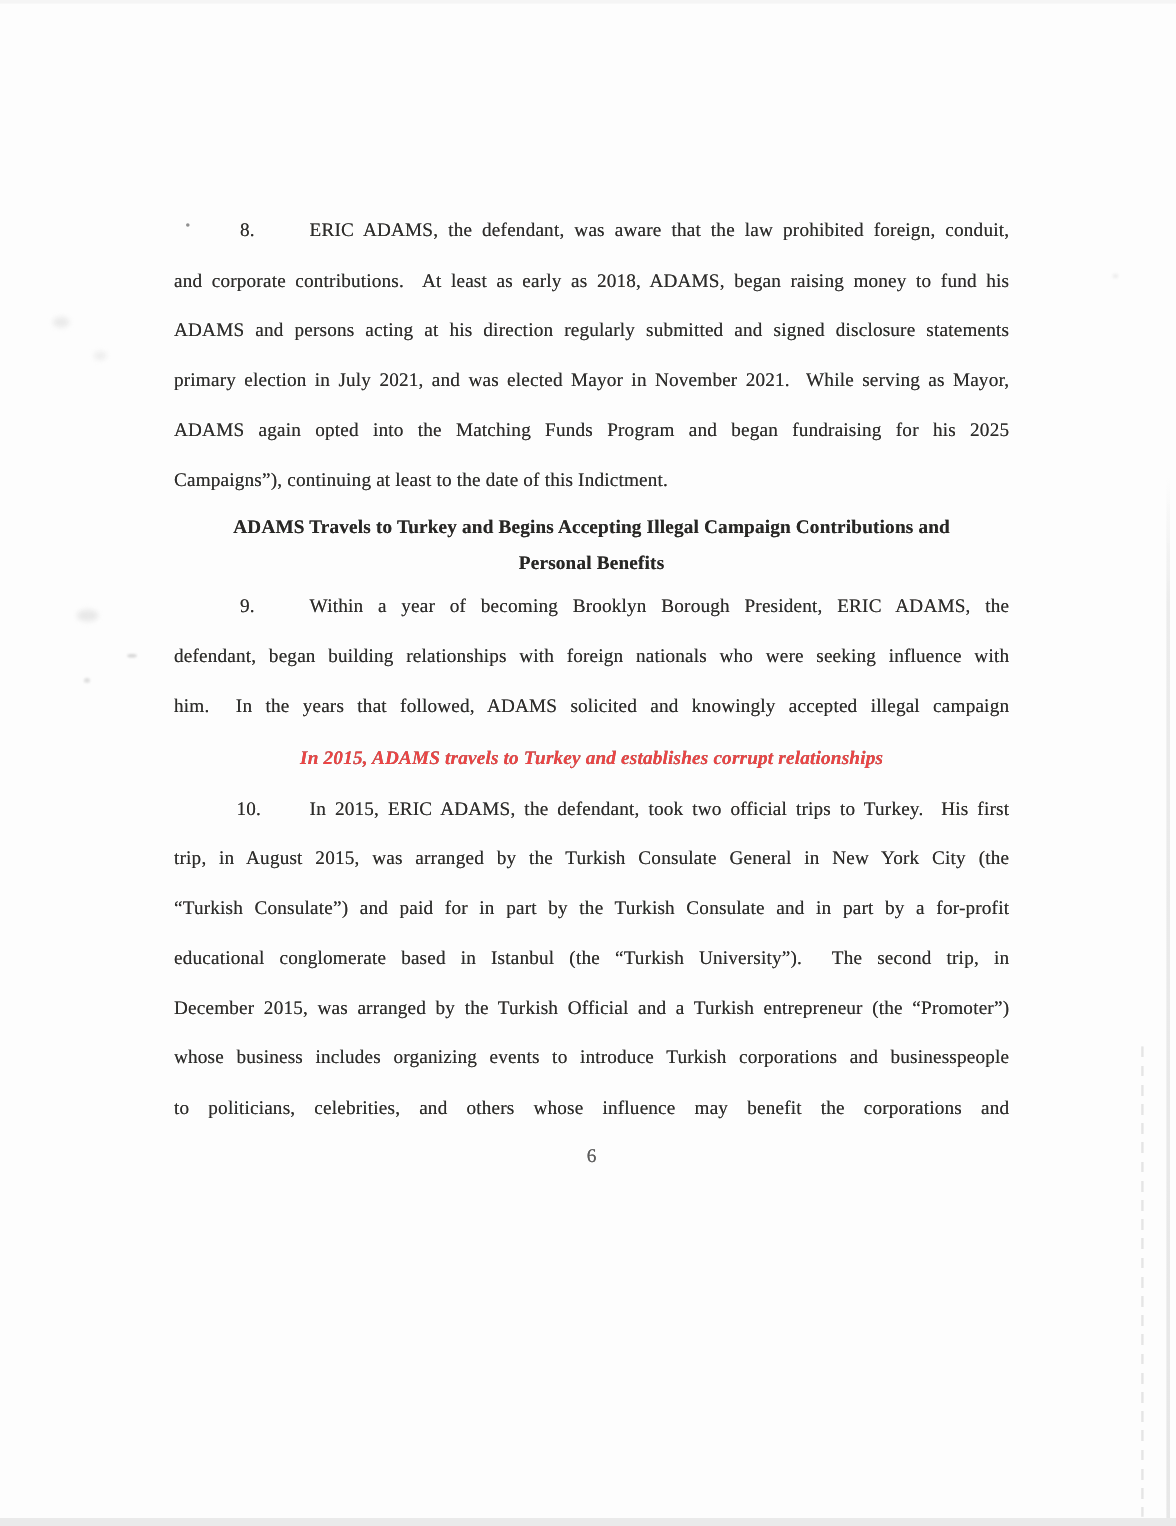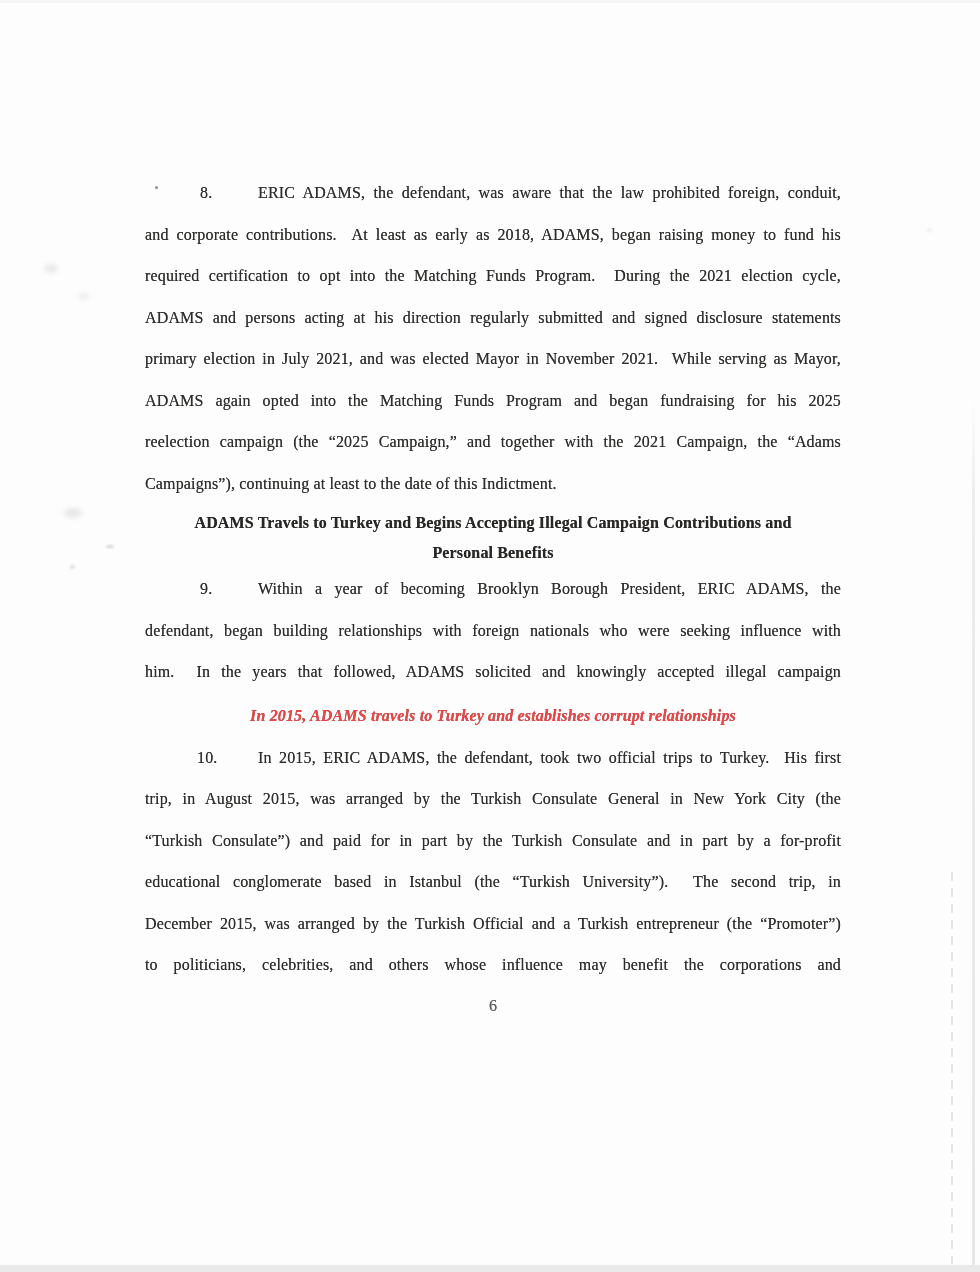--- a/index.html
+++ b/index.html
@@ -94,25 +94,23 @@
   <div class="smudge sm-4"></div>
   <div class="smudge sm-5"></div>
   <div class="smudge sm-6"></div>
   <div class="smudge sm-7"></div>
 
   <div class="content">
 
     <div>
       <div class="ln first"><span class="par-num">8.</span><span>ERIC ADAMS, the defendant, was aware that the law prohibited foreign, conduit,</span></div>
       <div class="ln">and corporate contributions.&nbsp; At least as early as 2018, ADAMS, began raising money to fund his</div>
-      <div class="ln">required certification to opt into the Matching Funds Program.&nbsp; During the 2021 election cycle,</div>
       <div class="ln">ADAMS and persons acting at his direction regularly submitted and signed disclosure statements</div>
       <div class="ln">primary election in July 2021, and was elected Mayor in November 2021.&nbsp; While serving as Mayor,</div>
       <div class="ln">ADAMS again opted into the Matching Funds Program and began fundraising for his 2025</div>
-      <div class="ln">reelection campaign (the “2025 Campaign,” and together with the 2021 Campaign, the “Adams</div>
       <div class="ln end">Campaigns”), continuing at least to the date of this Indictment.</div>
     </div>
 
     <div class="doc-heading">
       <span class="hline">ADAMS Travels to Turkey and Begins Accepting Illegal Campaign Contributions and</span>
       <span class="hline">Personal Benefits</span>
     </div>
 
     <div>
       <div class="ln first"><span class="par-num">9.</span><span>Within a year of becoming Brooklyn Borough President, ERIC ADAMS, the</span></div>
@@ -121,20 +119,21 @@
     </div>
 
     <div class="subheading">In 2015, ADAMS travels to Turkey and establishes corrupt relationships</div>
 
     <div>
       <div class="ln first-wide"><span class="par-num">10.</span><span>In 2015, ERIC ADAMS, the defendant, took two official trips to Turkey.&nbsp; His first</span></div>
       <div class="ln">trip, in August 2015, was arranged by the Turkish Consulate General in New York City (the</div>
       <div class="ln">“Turkish Consulate”) and paid for in part by the Turkish Consulate and in part by a for-profit</div>
       <div class="ln">educational conglomerate based in Istanbul (the “Turkish University”).&nbsp; The second trip, in</div>
       <div class="ln">December 2015, was arranged by the Turkish Official and a Turkish entrepreneur (the “Promoter”)</div>
+      <div class="ln">whose business includes organizing events to introduce Turkish corporations and businesspeople</div>
       <div class="ln">to politicians, celebrities, and others whose influence may benefit the corporations and</div>
     </div>
 
     <div class="pagenum">6</div>
 
   </div>
 
   <div class="edge-bottom"></div>
 </div>
 

